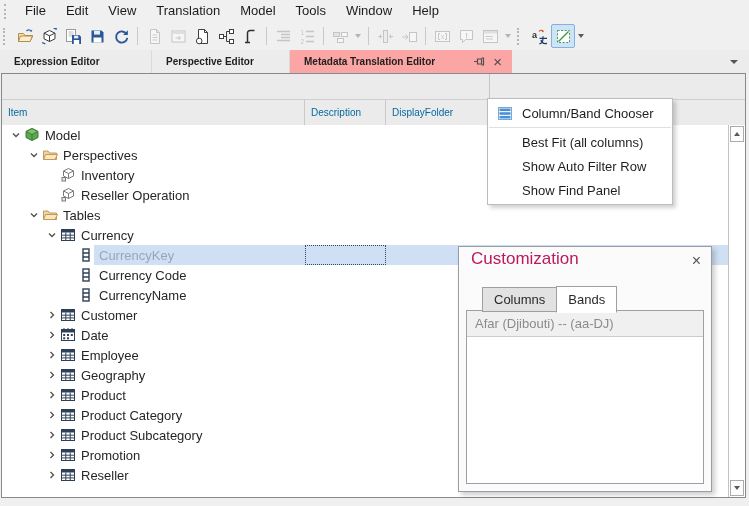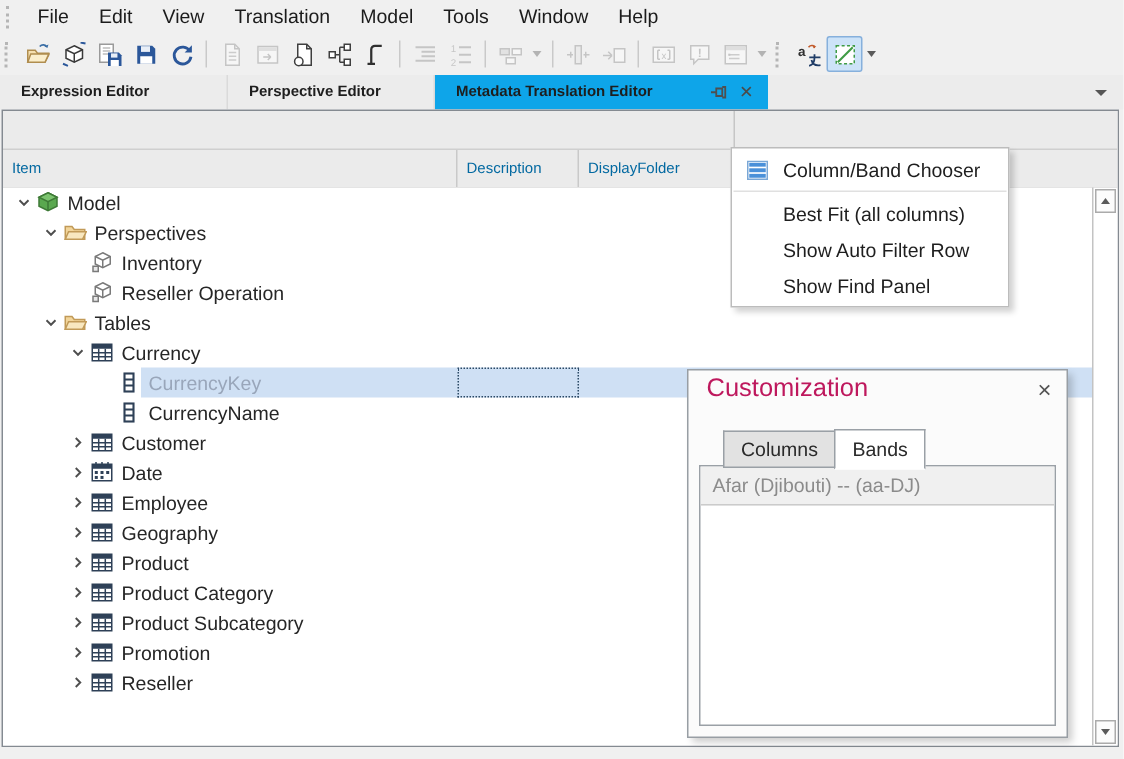--- a/index.html
+++ b/index.html
@@ -23,21 +23,21 @@
   .caret-tri{width:0;height:0;border-left:3.5px solid transparent;border-right:3.5px solid transparent;border-top:4px solid #5a5a5a}
   .tb-caret.disabled .caret-tri{border-top-color:#b3b3b3}
 
   
   .tabbar{position:absolute;left:0;top:50px;width:100%;height:23px;background:#ececec}
   #tabbar-tabs{display:flex;height:23px}
   .tab{display:flex;align-items:center;padding:0 10px 0 14px;border-right:1px solid #dadada;box-sizing:border-box;cursor:default}
   #tabbar-tabs .tab:nth-child(1){width:152px}
   #tabbar-tabs .tab:nth-child(2){width:138px}
   #tabbar-tabs .tab:nth-child(3){width:222px;border-right:none}
-  .tab.active{background:#0ea5e9}
+  .tab.active{background:#fca5a5}
   .tab-label{font-size:10px;font-weight:bold;color:#1e1e1e;white-space:nowrap}
   .tab-pin{margin-left:auto;display:flex}
   .tab-close{margin-left:7px;font-size:15px;color:#4a4a4a;line-height:1}
   .tabbar-caret{position:absolute;right:11px;top:10px;width:0;height:0;
     border-left:4px solid transparent;border-right:4px solid transparent;border-top:4px solid #555}
 
   
   .panel{position:absolute;left:1px;top:73px;width:745px;height:425px;border:1px solid #848a91;
          background:#fff;box-sizing:border-box}
   .band-row{height:25px;background:#ebebeb;border-bottom:1px solid #cfcfcf;position:relative}
@@ -427,20 +427,30 @@
         <div class="tlabel">CurrencyKey</div>
       </div>
       <div class="trow">
         <div class="chev-slot" style="margin-left: 60px;"></div>
         <div class="ticon">
           <svg width="16" height="16" viewBox="0 0 16 16">
             <rect x="5" y="2" width="6" height="12" fill="#fff" stroke="#2e4057" stroke-width="1.4"></rect>
             <path d="M5 6 h6 M5 10 h6" stroke="#2e4057" stroke-width="1.4"></path>
           </svg>
         </div>
+        <div class="tlabel">Currency Code</div>
+      </div>
+      <div class="trow">
+        <div class="chev-slot" style="margin-left: 60px;"></div>
+        <div class="ticon">
+          <svg width="16" height="16" viewBox="0 0 16 16">
+            <rect x="5" y="2" width="6" height="12" fill="#fff" stroke="#2e4057" stroke-width="1.4"></rect>
+            <path d="M5 6 h6 M5 10 h6" stroke="#2e4057" stroke-width="1.4"></path>
+          </svg>
+        </div>
         <div class="tlabel">CurrencyName</div>
       </div>
       <div class="trow">
         <div class="chev-slot" style="margin-left: 42px;">
           <svg width="10" height="10" viewBox="0 0 10 10">
             <path d="M3.5 2 L6.5 5 3.5 8" fill="none" stroke="#4f4f4f" stroke-width="1.3"></path>
           </svg>
         </div>
         <div class="ticon">
           <svg width="16" height="16" viewBox="0 0 16 16">

